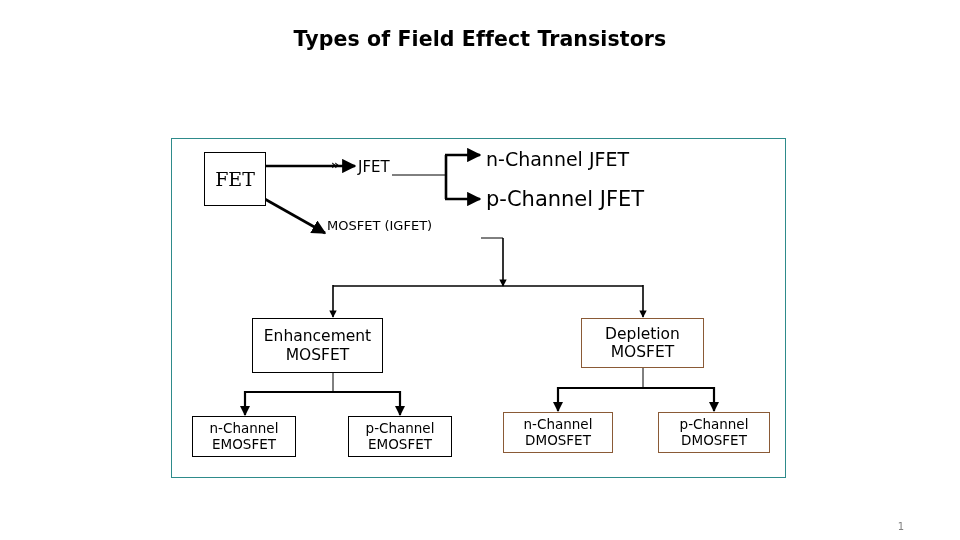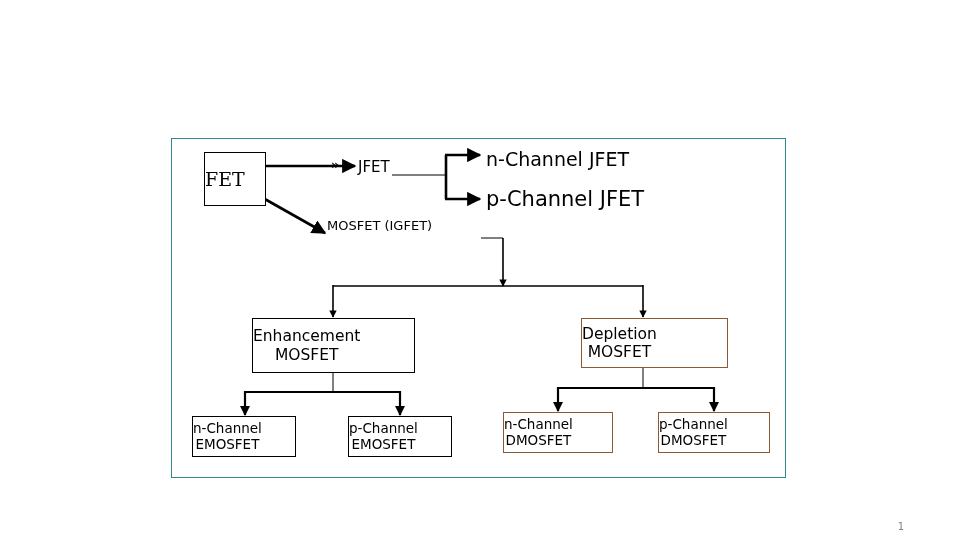--- a/index.html
+++ b/index.html
@@ -46,44 +46,45 @@
     box-sizing: border-box;
     background: transparent;
   }
 
   
   .node-box {
     position: absolute;
     box-sizing: border-box;
     display: flex;
     align-items: center;
+    justify-content: center;
     text-align: center;
     background: #ffffff;
     line-height: 1.18;
   }
   .node-box .node-label {
     display: block;
     white-space: pre-line;
   }
 
   .border-black { border: 1px solid #000000; }
   .border-brown { border: 1px solid #8a5a36; }
 
   
   #box-fet {
     left: 204px; top: 152px; width: 62px; height: 54px;
     font-family: "DejaVu Serif", serif;
     font-size: 19px;
   }
   #box-enhancement {
-    left: 252px; top: 318px; width: 163px; height: 55px;
+    left: 252px; top: 318px; width: 131px; height: 55px;
     font-size: 15.5px;
   }
   #box-depletion {
-    left: 581px; top: 318px; width: 147px; height: 50px;
+    left: 581px; top: 318px; width: 123px; height: 50px;
     font-size: 15.5px;
   }
   #box-n-emosfet {
     left: 192px; top: 416px; width: 104px; height: 41px;
     font-size: 13.5px;
   }
   #box-p-emosfet {
     left: 348px; top: 416px; width: 104px; height: 41px;
     font-size: 13.5px;
   }
@@ -139,20 +140,21 @@
     bottom: 8px;
     font-size: 10px;
     color: #808080;
     font-family: "DejaVu Sans", sans-serif;
   }
 </style>
 </head>
 <body>
 
 <div id="slide-title">
+  <span class="title-line">Types of Field Effect Transistors</span>
 </div>
 
 <div id="diagram-frame"></div>
 
 <svg id="connectors" viewBox="0 0 960 540" xmlns="http://www.w3.org/2000/svg">
   <defs>
     <marker id="arrow-sm" viewBox="0 0 10 10" refX="9" refY="5" markerWidth="5.5" markerHeight="5.5" orient="auto-start-reverse">
       <path d="M 0 0 L 10 5 L 0 10 z" fill="#000000"></path>
     </marker>
     <marker id="arrow-md" viewBox="0 0 10 10" refX="9" refY="5" markerWidth="4.6" markerHeight="4.6" orient="auto-start-reverse">

